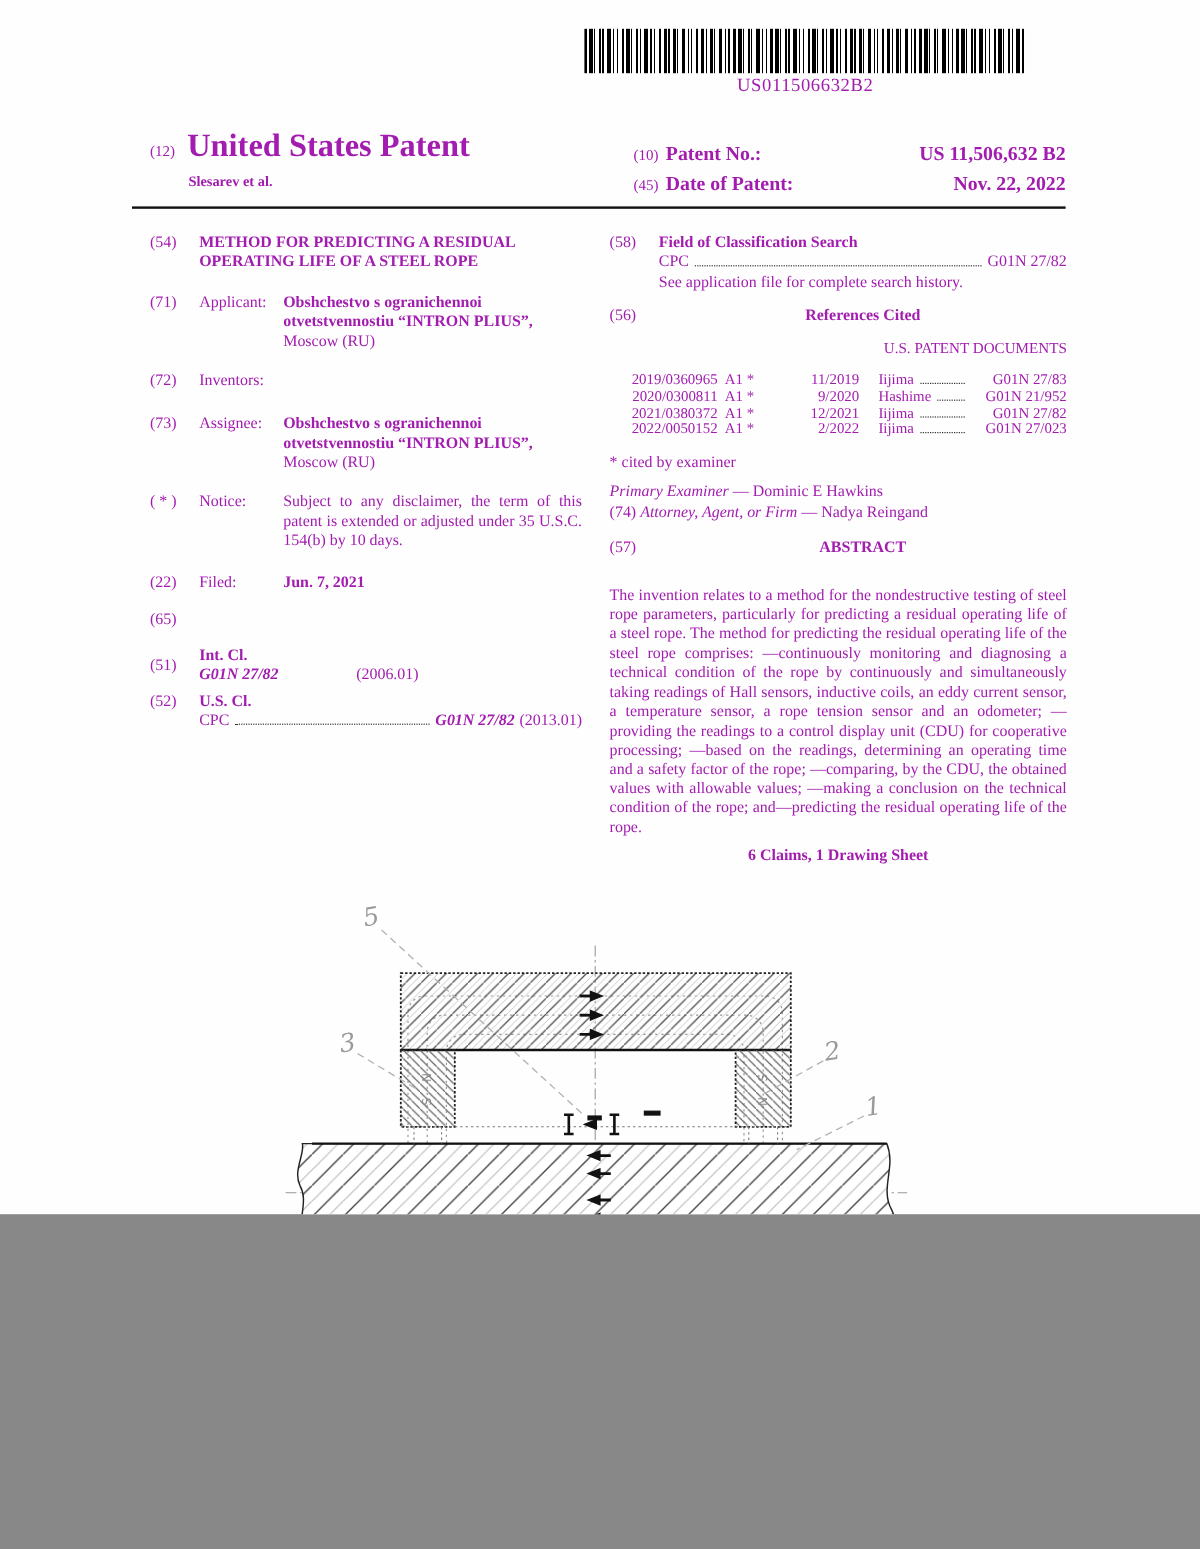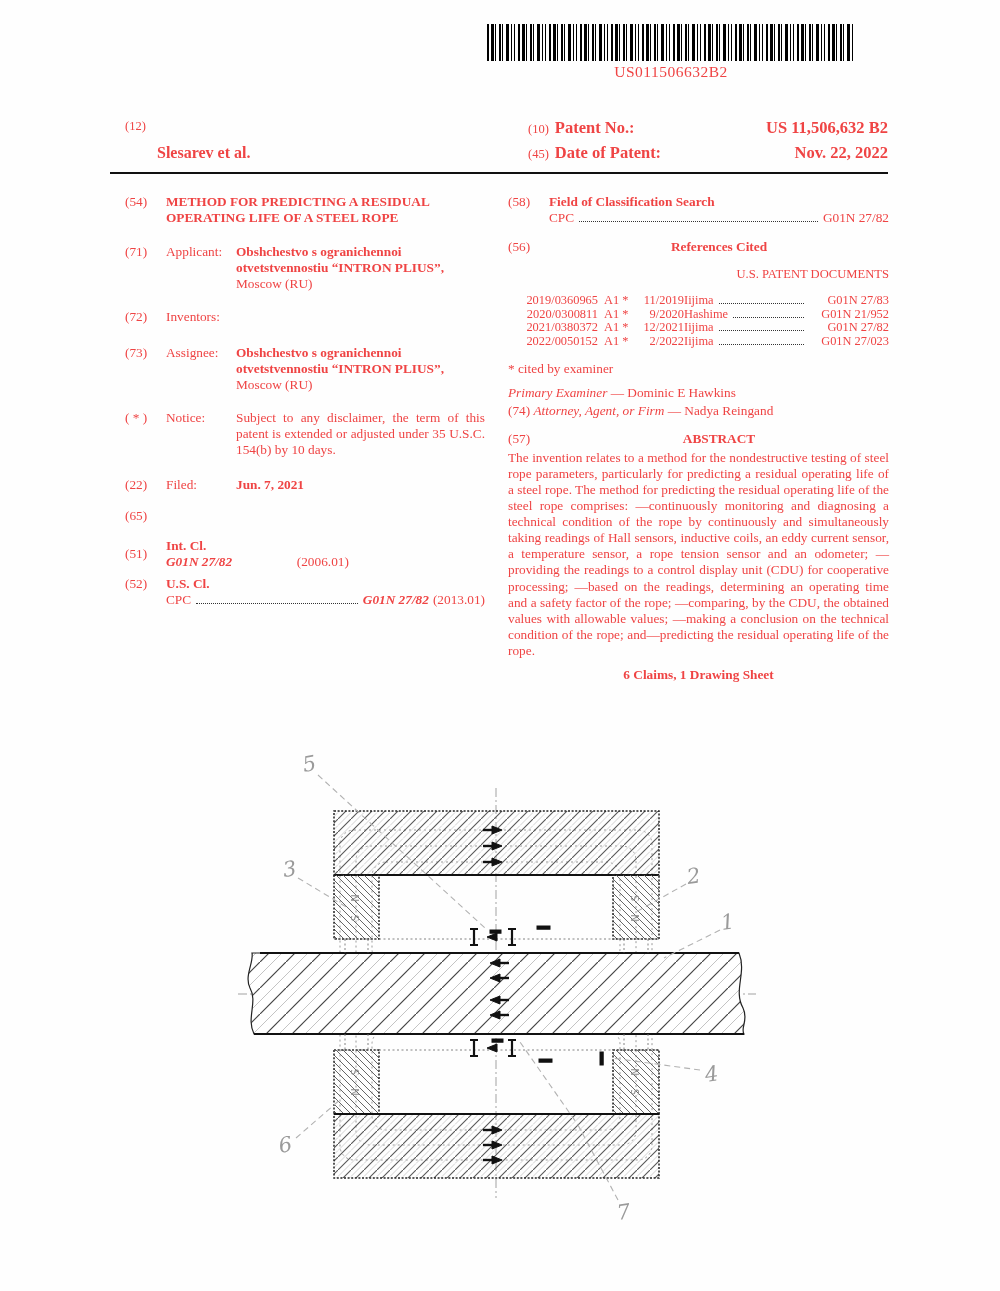--- a/index.html
+++ b/index.html
@@ -1,35 +1,35 @@
 <!DOCTYPE html>
 <html><head>
 <meta charset="utf-8">
 <style>
   html,body{margin:0;padding:0;background:#888;}
-  .page{position:relative;width:1000px;height:1291px;background:#fefefe;margin:0 auto;
-        font-family:"Liberation Serif","DejaVu Serif",serif;color:#ef4444;overflow:hidden;}
+  .page{position:relative;width:1000px;height:1012px;background:#fefefe;margin:0 auto;
+        font-family:"Liberation Serif","DejaVu Serif",serif;color:#a21caf;overflow:hidden;}
   
   .barcode{position:absolute;left:487px;top:24px;width:368px;height:37px;
     background:repeating-linear-gradient(to right,
       #000 0px,#000 2px,#fff 2px,#fff 4px,
       #000 4px,#000 7px,#fff 7px,#fff 8px,
       #000 8px,#000 9px,#fff 9px,#fff 12px,
       #000 12px,#000 14px,#fff 14px,#fff 15px,
       #000 15px,#000 16px,#fff 16px,#fff 19px,
       #000 19px,#000 22px,#fff 22px,#fff 24px,
       #000 24px,#000 25px,#fff 25px,#fff 27px,
       #000 27px,#000 28px,#fff 28px,#fff 31px);}
   .barcode-text{position:absolute;left:487px;top:63px;width:368px;text-align:center;
     font-size:15.5px;letter-spacing:.5px;}
   
   .hnum{font-size:12.5px;}
   .h12{position:absolute;left:125px;top:119px;}
   .h-title{position:absolute;left:156px;top:106px;font-size:27px;font-weight:bold;}
-  .h-auth{position:absolute;left:157px;top:144px;font-size:16px;font-weight:bold;}
+  .h-auth{position:absolute;left:157px;top:144px;font-size:12px;font-weight:bold;}
   .h-r{position:absolute;left:528px;width:360px;font-size:16.5px;font-weight:bold;}
   .h-r .hnum{font-weight:normal;margin-right:6px;}
   .h-r1{top:118px;} .h-r2{top:143px;}
   .h-rv{position:absolute;right:0;font-weight:bold;}
   .hrule{position:absolute;left:110px;top:172px;width:778px;height:2px;background:#111;}
   
   .col{position:absolute;top:194px;font-size:13.3px;line-height:16.3px;}
   .col-left{left:125px;width:360px;}
   .col-right{left:508px;width:381px;}
   .frow{display:flex;}
@@ -38,38 +38,39 @@
   .lab{display:inline-block;width:70px;vertical-align:top;}
   .labval{display:flex;}
   .labval .lab{flex-shrink:0;}
   .b{font-weight:bold;} .i{font-style:italic;}
   .cent{text-align:center;font-weight:bold;}
   .dots{flex:1;border-bottom:1.6px dotted #333;margin:0 5px 3px 5px;min-width:18px;}
   .leader-line{display:flex;align-items:baseline;}
   .refrow{display:flex;font-size:12.4px;line-height:13.6px;align-items:baseline;}
   .rc1{width:90px;text-align:right;padding-right:6px;}
   .rc2{width:34px;}
-  .rc3{width:46px;text-align:right;padding-right:0;}
+  .rc3{width:46px;text-align:right;padding-right:16px;margin-left:32px;}
   .rc4{flex-shrink:0;}
   .rc5{width:80px;text-align:right;}
   .just{text-align:justify;}
   .m17{margin-bottom:17px;} .m19{margin-bottom:19px;} .m16{margin-bottom:16px;}
   .m18{margin-bottom:18px;} .m15{margin-bottom:15px;} .m12{margin-bottom:12px;}
-  .m8{margin-bottom:8px;} .m6{margin-bottom:2px;} .m2{margin-bottom:2px;}
+  .m8{margin-bottom:8px;} .m6{margin-bottom:24px;} .m2{margin-bottom:2px;}
   .drawing{position:absolute;left:230px;top:745px;}
 </style>
 </head>
 <body>
 
 <div class="page">
 
   <div class="barcode"></div>
   <div class="barcode-text">US011506632B2</div>
 
   <span class="hnum h12">(12)</span>
+  <div class="h-title">United States Patent</div>
   <div class="h-auth">Slesarev et al.</div>
   <div class="h-r h-r1">
     <span class="hnum">(10)</span><span>Patent No.:</span>
     <span class="h-rv">US 11,506,632 B2</span>
   </div>
   <div class="h-r h-r2">
     <span class="hnum">(45)</span><span>Date of Patent:</span>
     <span class="h-rv">Nov. 22, 2022</span>
   </div>
   <div class="hrule"></div>
@@ -142,20 +143,21 @@
   <div class="col col-right">
     <div class="frow m12">
       <span class="fnum">(58)</span>
       <span class="fbody">
         <div class="b">Field of Classification Search</div>
         <div class="leader-line">
           <span>CPC</span>
           <span class="dots"></span>
           <span>G01N 27/82</span>
         </div>
+        <div>See application file for complete search history.</div>
       </span>
     </div>
     <div class="frow m12">
       <span class="fnum">(56)</span>
       <span class="fbody">
         <div class="cent" style="margin-bottom:11px;">References Cited</div>
         <div style="text-align:right;font-size:12.6px;">U.S. PATENT DOCUMENTS</div>
       </span>
     </div>
     <div class="m12">

